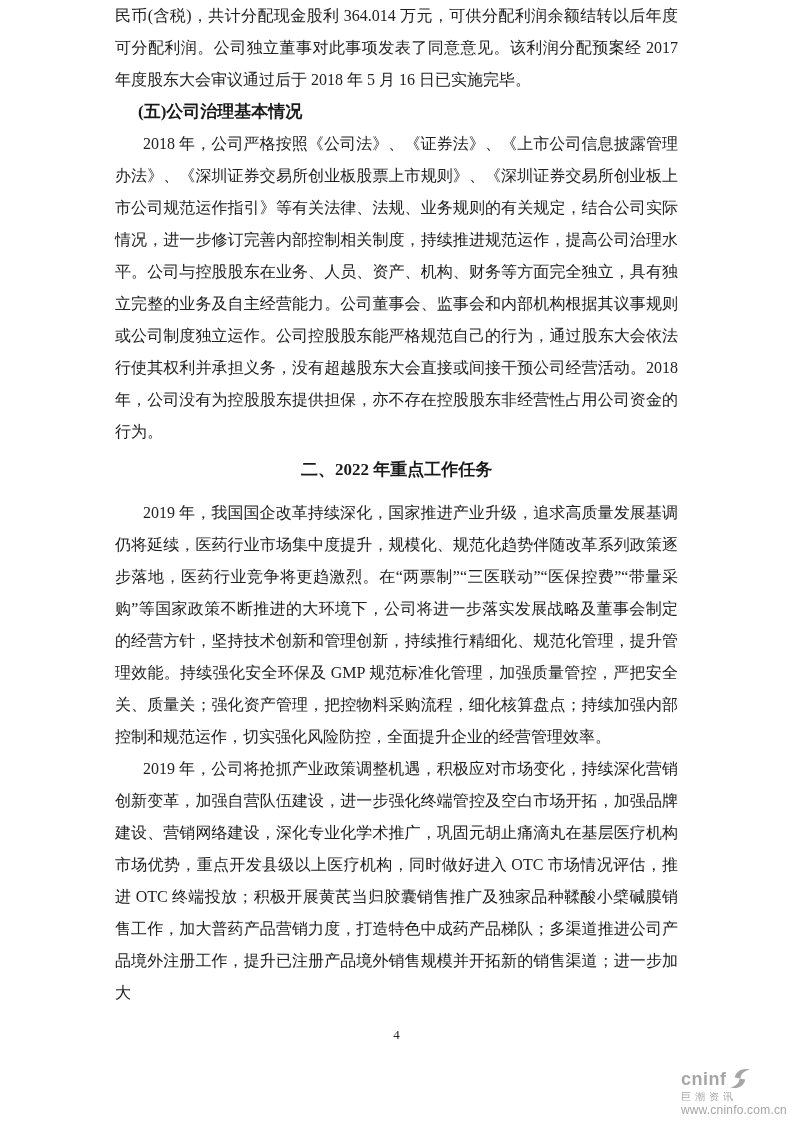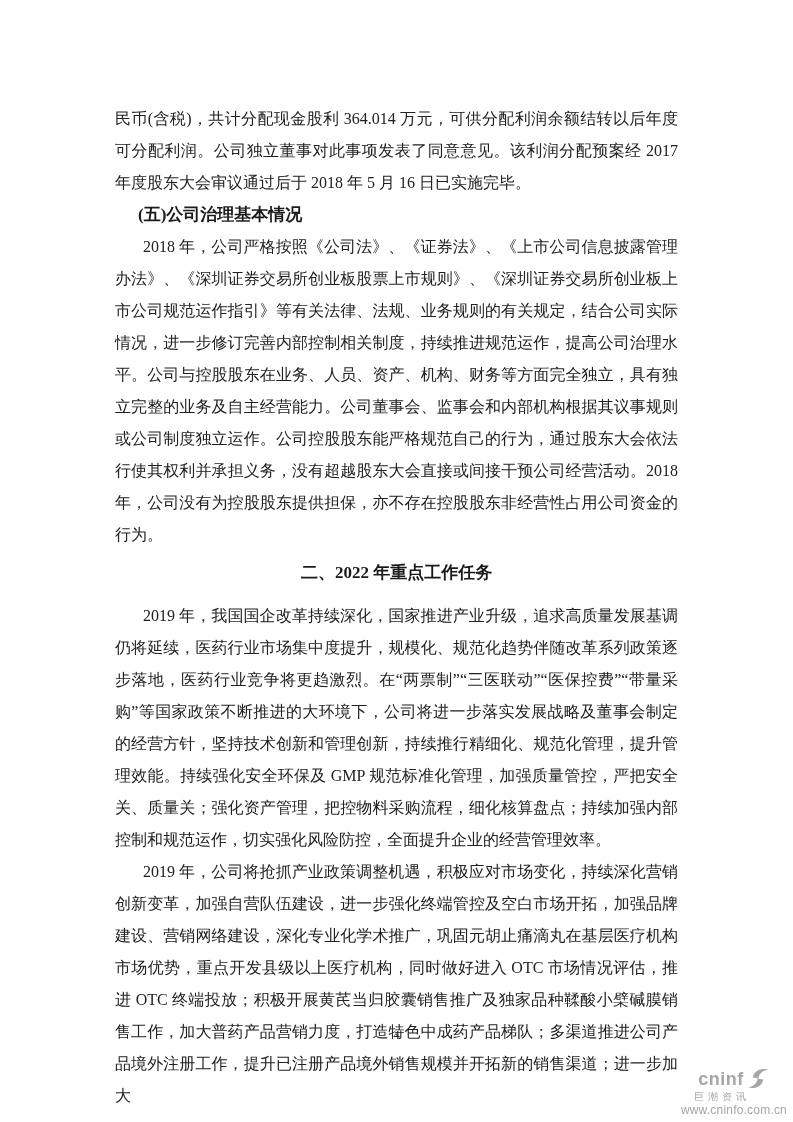--- a/index.html
+++ b/index.html
@@ -12,23 +12,22 @@
     width: 793px;
     height: 1122px;
     background: #ffffff;
     overflow: hidden;
     font-family: "Liberation Serif", "DejaVu Serif", serif;
     color: #212121;
   }
   .content {
     position: absolute;
     left: 115px;
-    top: 12px;
+    top: 0;
     width: 563px;
-    padding-top: 91px;
   }
   .para {
     margin: 0;
     font-size: 16px;
     line-height: 32px;
     text-align: justify;
     text-justify: inter-ideograph;
     word-break: break-all;
     color: #212121;
   }
@@ -61,21 +60,21 @@
     font-size: 13px;
     line-height: 18px;
     color: #222222;
   }
   .cninfo-logo {
     position: absolute;
     top: 1068px;
     right: 6px;
     display: flex;
     flex-direction: column;
-    align-items: center;
+    align-items: flex-start;
     color: #a6a6a6;
     font-family: "Liberation Sans", "DejaVu Sans", sans-serif;
   }
   .logo-row {
     display: flex;
     align-items: center;
     gap: 2px;
   }
   .logo-brand {
     font-size: 18px;

